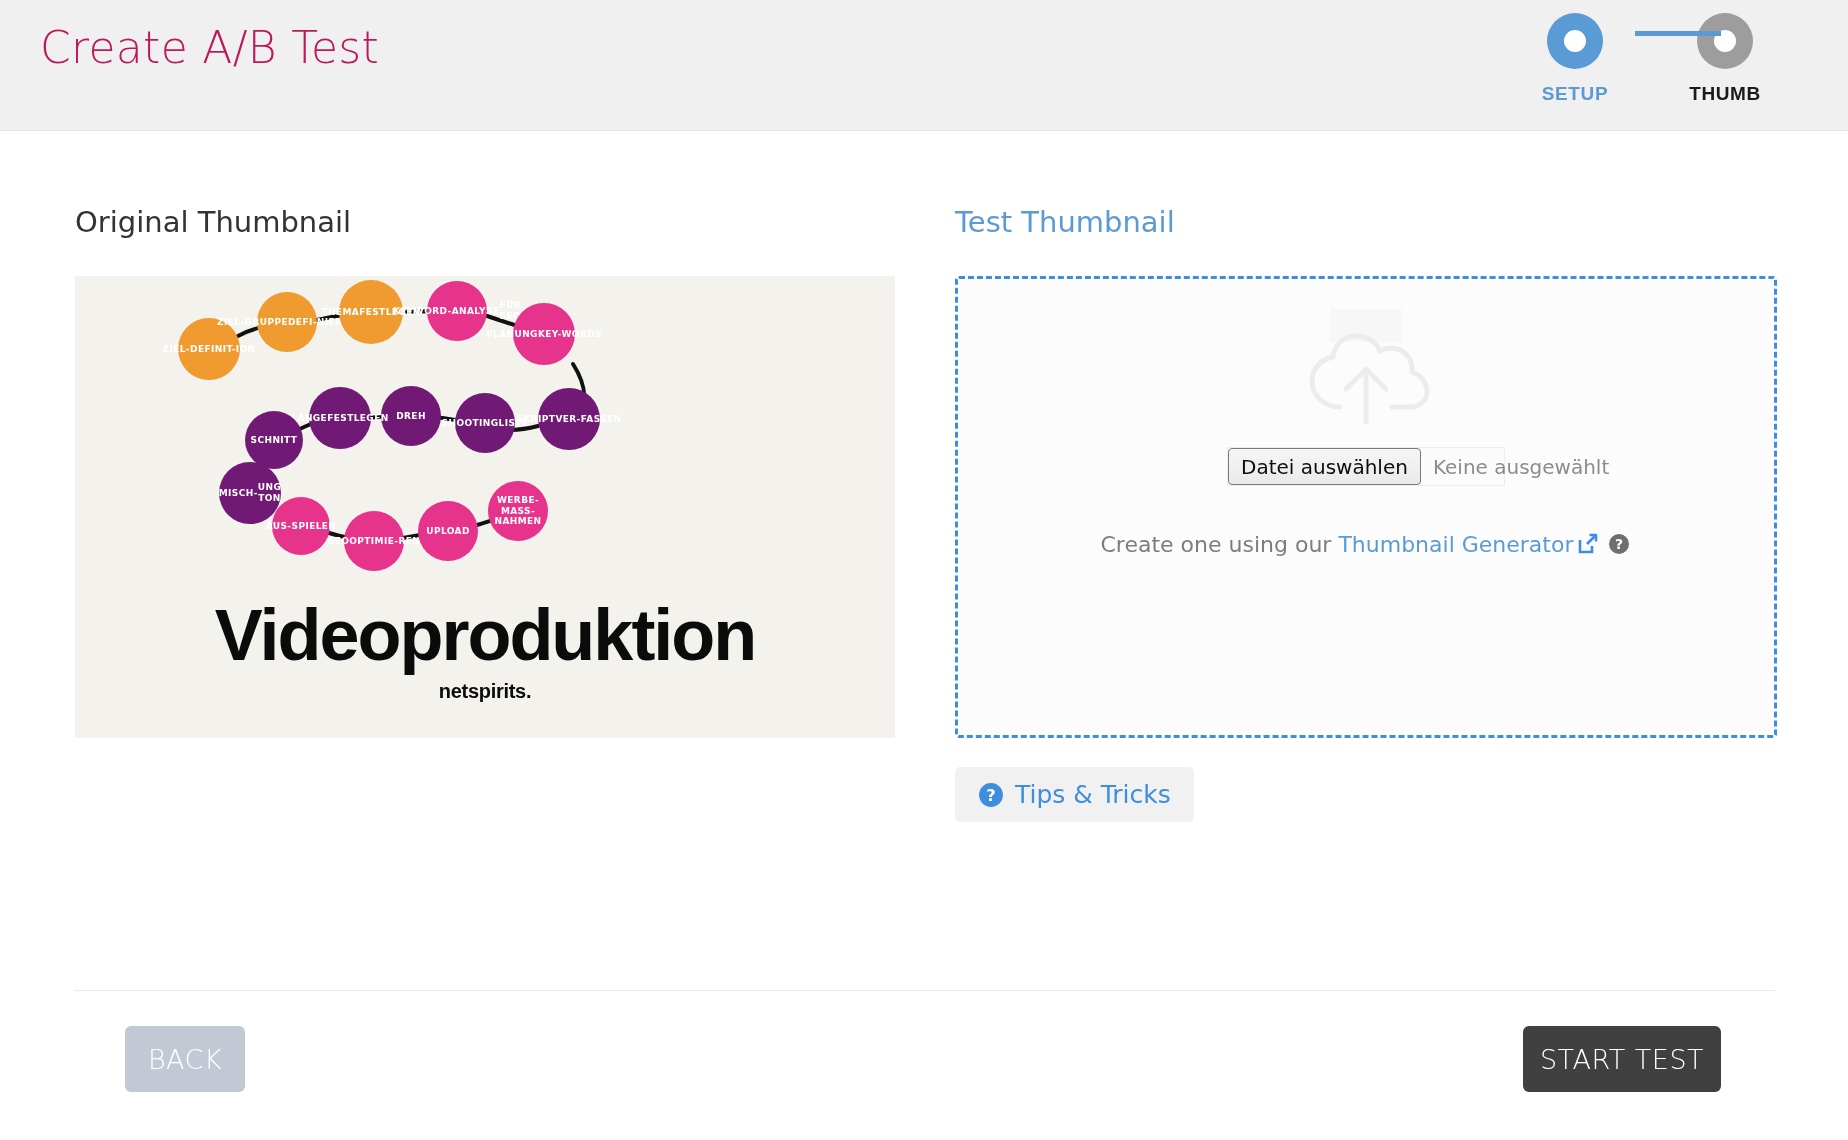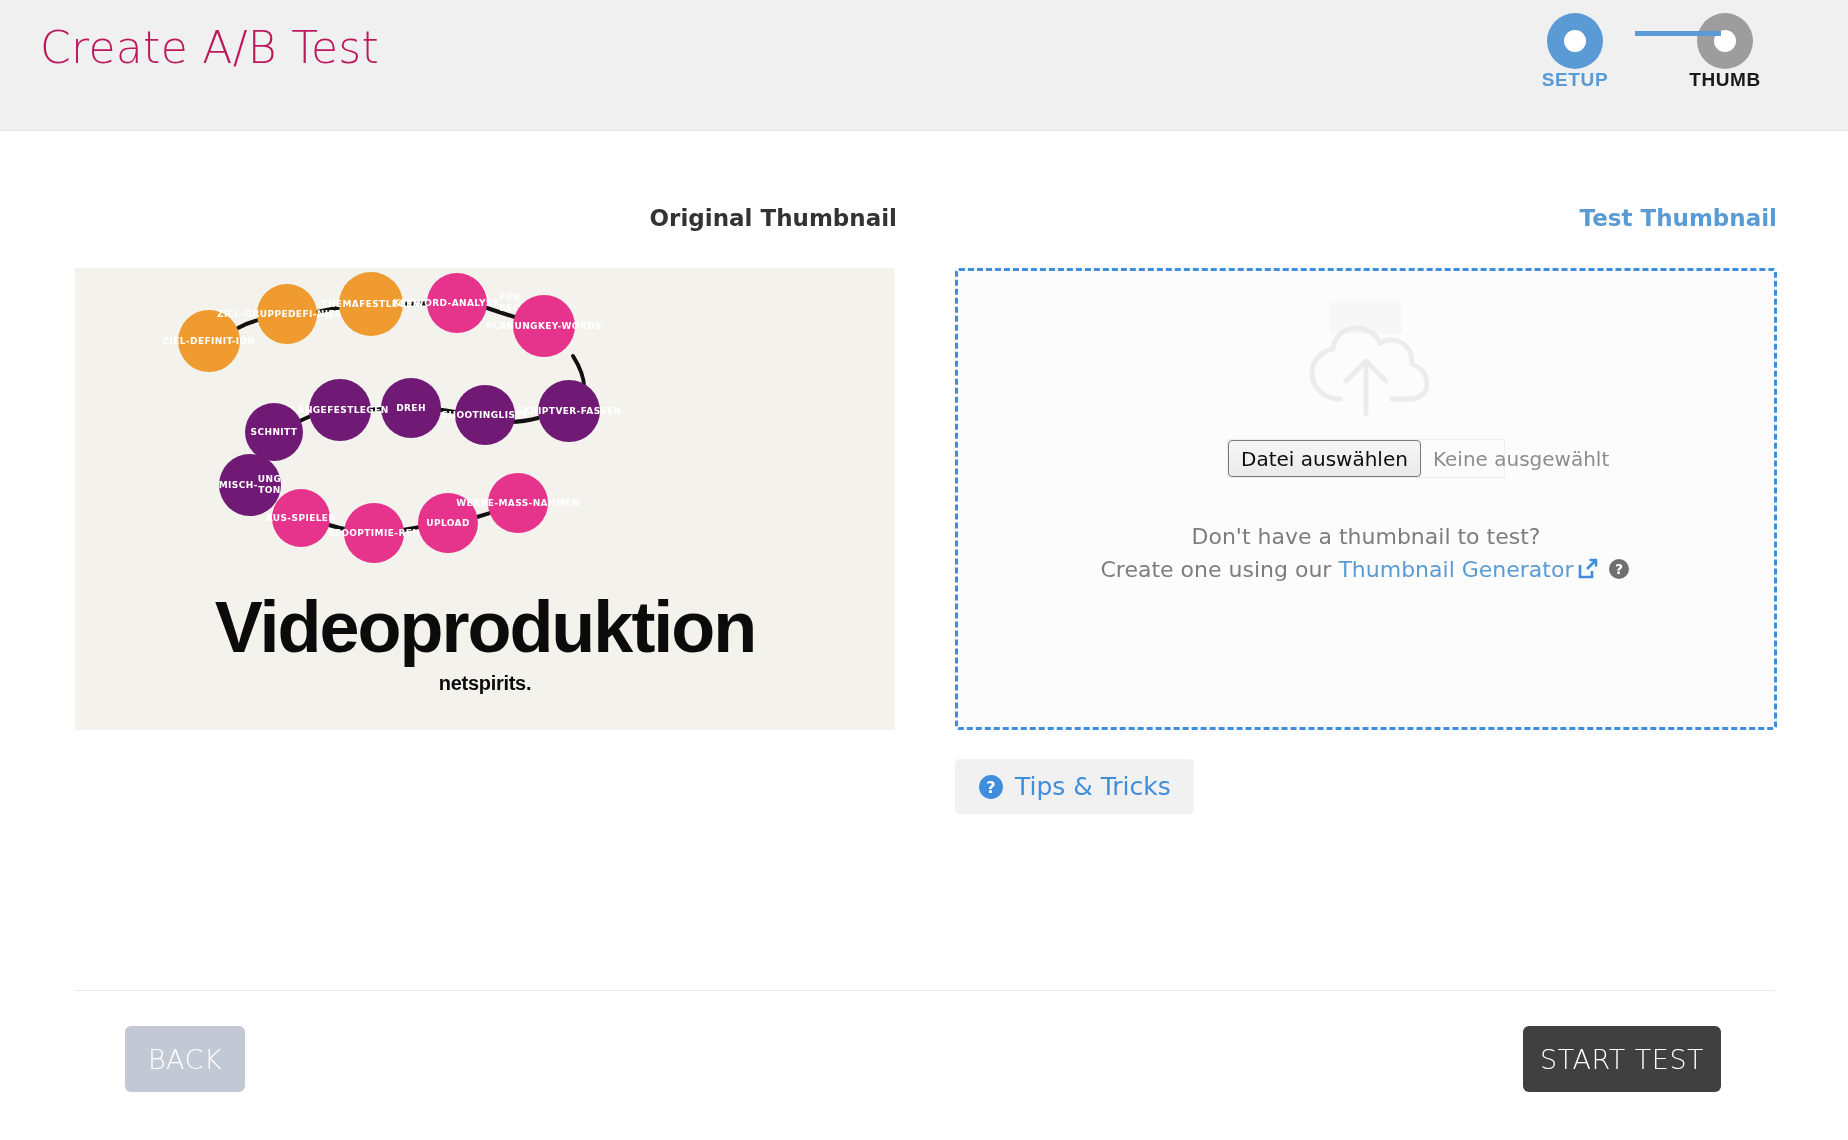--- a/index.html
+++ b/index.html
@@ -60,20 +60,21 @@
   }
   .step-dot.active { background: #5b9bd5; }
   .step-dot.inactive { background: #9d9d9d; }
   .step-dot .inner {
     width: 22px;
     height: 22px;
     border-radius: 50%;
     background: #ffffff;
   }
   .step-label {
+    margin-top: 14px;
     font-size: 19px;
     font-weight: bold;
     letter-spacing: 0.6px;
   }
   .step-label.active { color: #5b9bd5; }
   .step-label.inactive { color: #1a1a1a; }
   .step-connector {
     position: absolute;
     top: 31px;
     left: 1635px;
@@ -89,25 +90,24 @@
     top: 205px;
     width: 822px;
   }
   .col-right {
     position: absolute;
     left: 955px;
     top: 205px;
     width: 822px;
   }
   .section-title {
-    font-size: 23px;
-    font-weight: bold;
+    font-size: 29px;
+    font-weight: normal;
     margin: 0 0 37px 0;
     font-family: "DejaVu Sans", sans-serif;
-    text-align: right;
   }
   .section-title.dark { color: #333333; }
   .section-title.blue { color: #5b9bd5; }
 
   
   .thumb-frame {
     position: relative;
     width: 820px;
     height: 462px;
     background: #f3f2ed;
@@ -386,21 +386,21 @@
           <div>SPIELEN</div>
         </div>
         <div class="node pink" style="left: 269px; top: 235px; width: 60px; height: 60px;">
           <div>SEO</div>
           <div>OPTIMIE-</div>
           <div>REN</div>
         </div>
         <div class="node pink" style="left: 343px; top: 225px; width: 60px; height: 60px;">
           <div>UPLOAD</div>
         </div>
-        <div class="node pink" style="left: 413px; top: 205px; width: 60px; height: 60px;">
+        <div class="node pink" style="left: 413px; top: 205px; width: 60px; height: 60px; flex-direction: column;">
           <div>WERBE-</div>
           <div>MASS-</div>
           <div>NAHMEN</div>
         </div>
       </div>
     <div class="thumb-headline">Videoproduktion</div>
     <div class="thumb-sub">netspirits.</div>
   </div>
 </div>
 
@@ -415,21 +415,20 @@
       <path d="M50,80 L70,60 L90,80" fill="none" stroke="#ececec" stroke-width="5" stroke-linecap="round" stroke-linejoin="round"></path>
     </svg>
 
 
     <div class="file-row">
       <div class="file-button">Datei auswählen</div>
       <div class="file-status">Keine ausgewählt</div>
     </div>
 
     <div class="helper">
-      <div>Don't have a thumbnail to test?</div>
       <div>
         <span>Create one using our </span><a href="#">Thumbnail Generator</a><svg class="ext-icon" width="22" height="22" viewBox="0 0 22 22">
             <path d="M3,7 L3,19 L15,19 L15,13" fill="none" stroke="#3f8ede" stroke-width="2.6"></path>
             <path d="M10,11 L19,2" fill="none" stroke="#3f8ede" stroke-width="2.6"></path>
             <path d="M12.5,2 L19,2 L19,8.5" fill="none" stroke="#3f8ede" stroke-width="2.6" stroke-linejoin="round"></path>
           </svg><svg class="q-icon-gray" width="24" height="24" viewBox="0 0 24 24">
             <circle cx="12" cy="12" r="10" fill="#6f6f6f"></circle>
             <text x="12" y="17" text-anchor="middle" font-size="14" font-weight="bold" fill="#ffffff" font-family="DejaVu Sans, sans-serif">?</text>
           </svg>
       </div>

